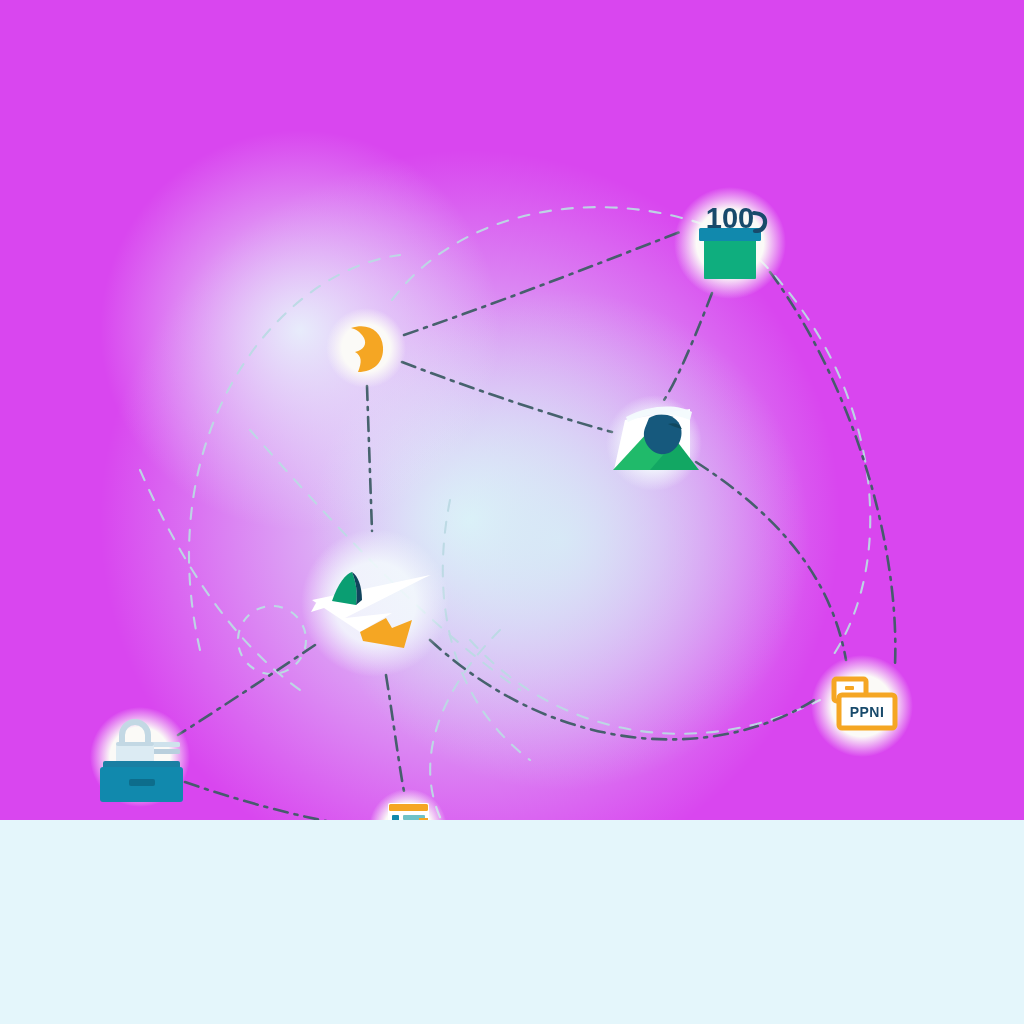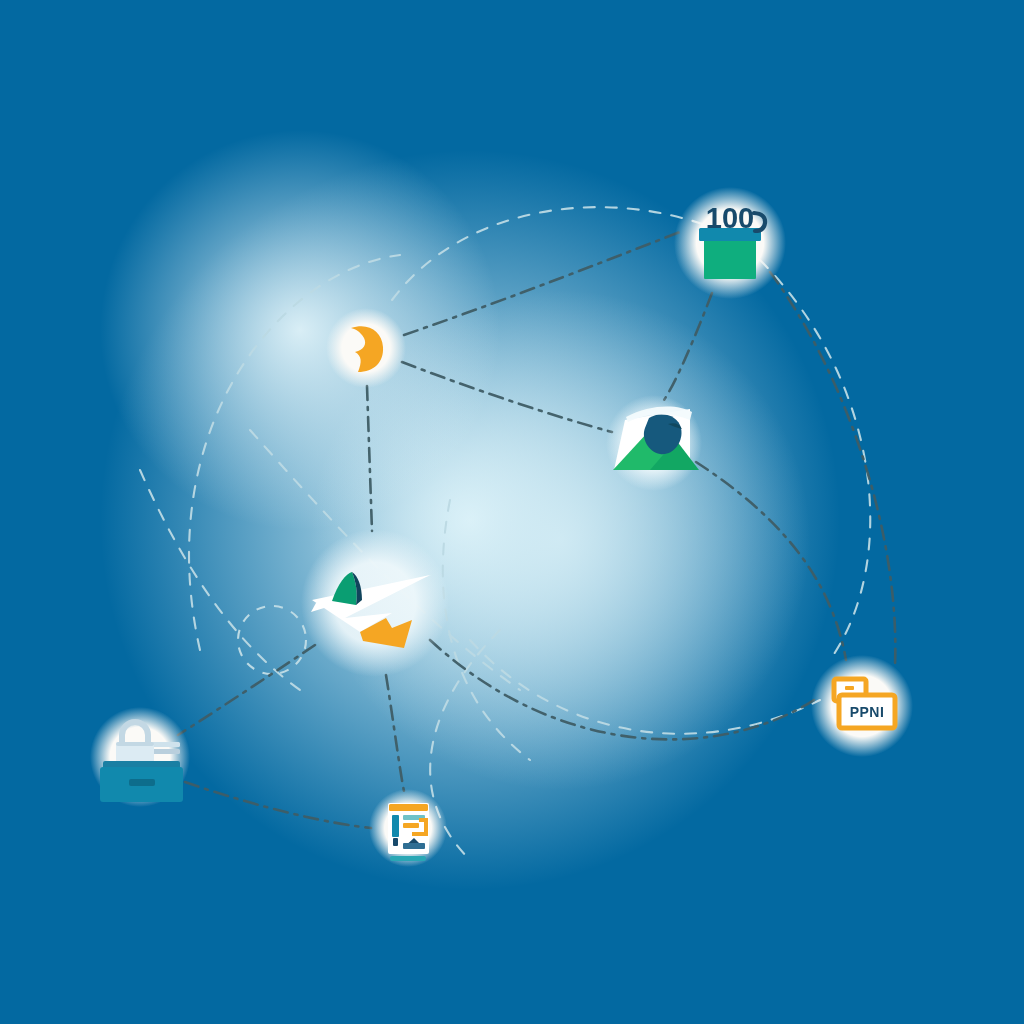--- a/index.html
+++ b/index.html
@@ -7,23 +7,23 @@
     margin: 0;
     padding: 0;
     background: #e4f6fb;
   }
   body {
     font-family: "Liberation Sans", sans-serif;
   }
   #stage {
     position: relative;
     width: 1024px;
-    height: 1024px;
+    height: 820px;
     overflow: hidden;
-    background: #0369a1;
+    background: #d946ef;
   }
   #stage svg.layer {
     position: absolute;
     left: 0;
     top: 0;
     width: 1024px;
     height: 1024px;
   }
 </style>
 </head>

